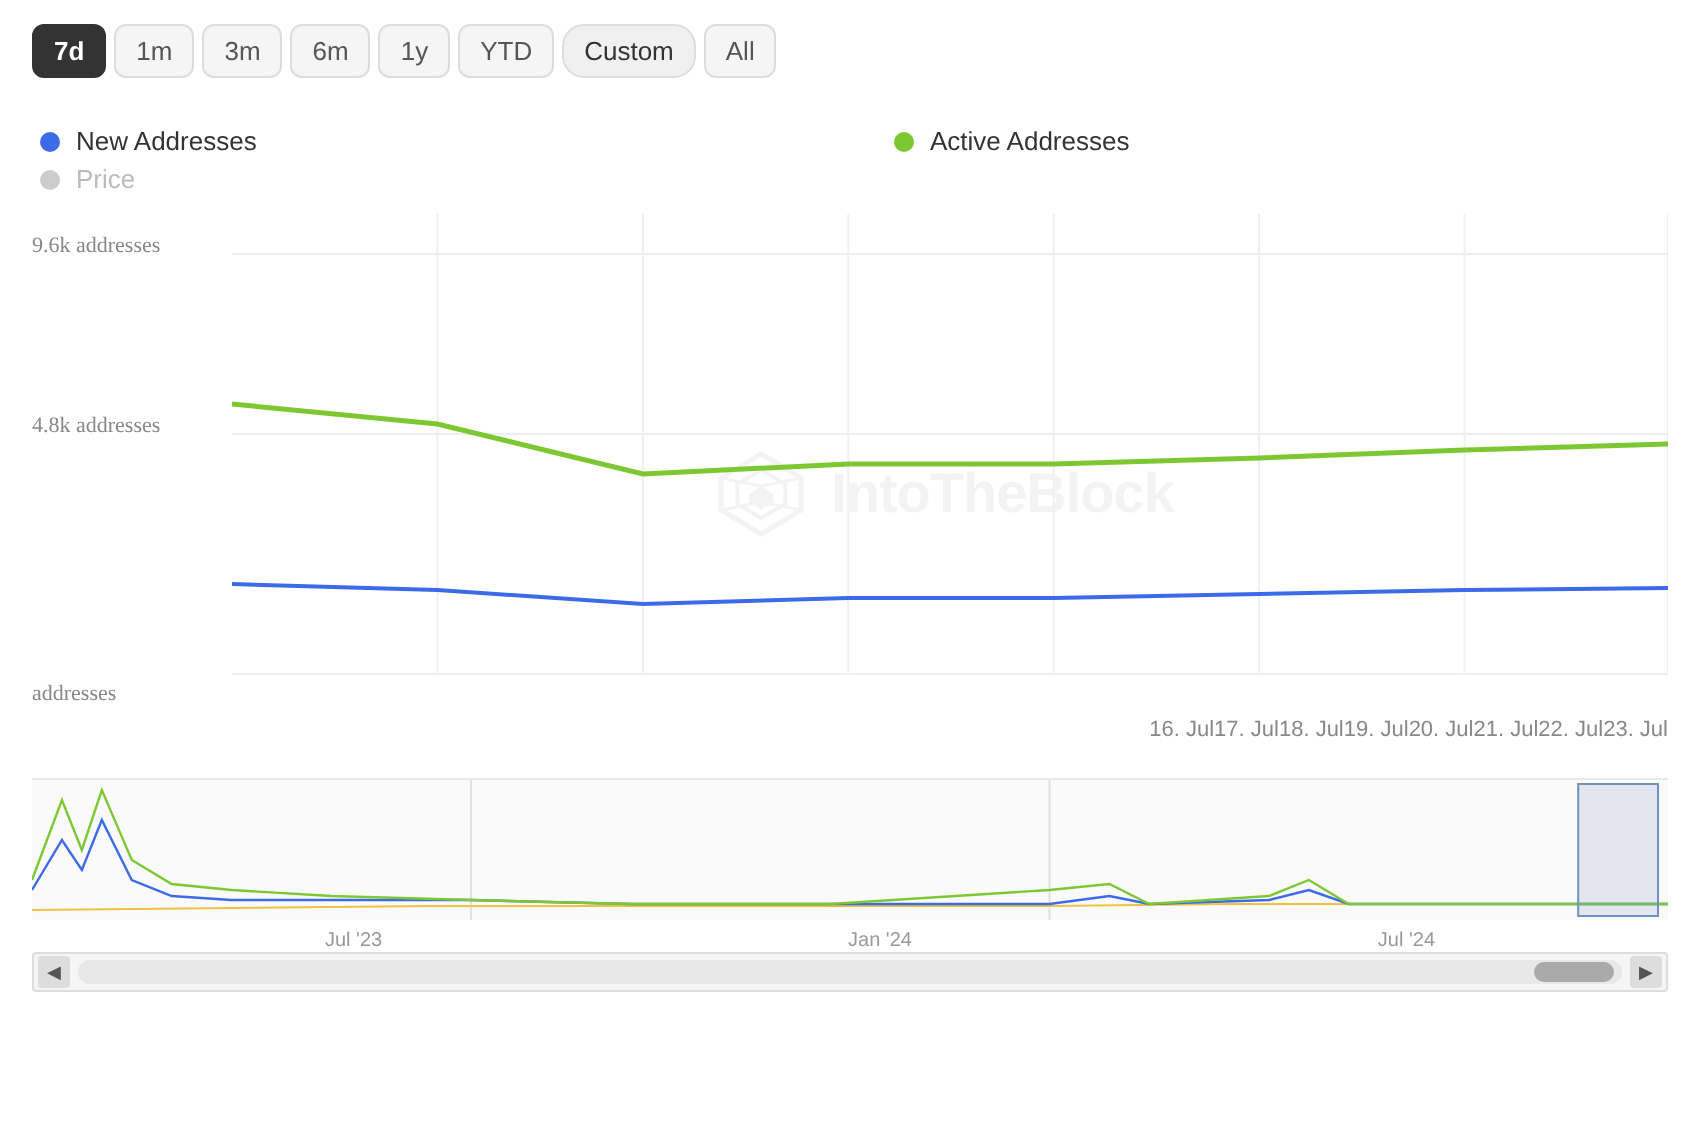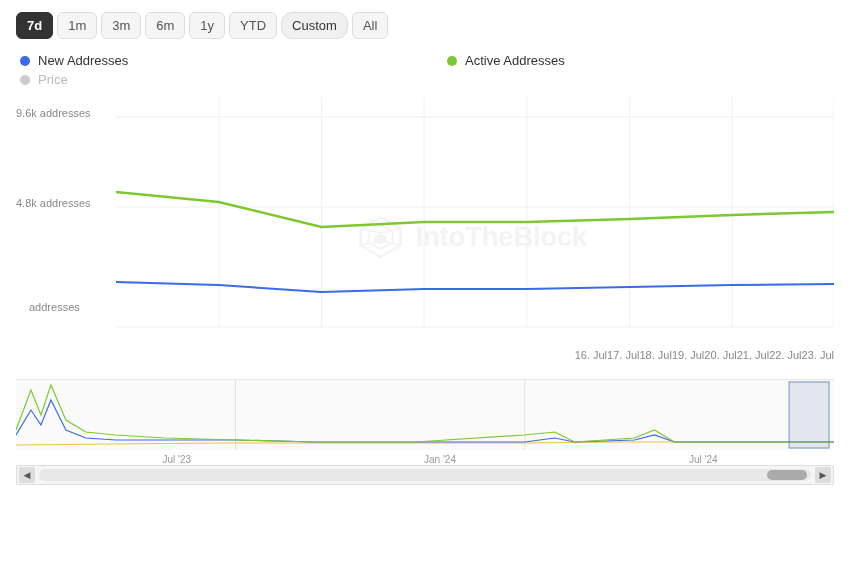--- a/index.html
+++ b/index.html
@@ -15,21 +15,21 @@
       width: 850px;
       height: 567px;
       padding: 12px 16px 0 16px;
       display: flex;
       flex-direction: column;
     }
     
     .time-range {
       display: flex;
       gap: 4px;
-      margin-bottom: 14px;
+      margin-bottom: 24px;
       align-items: flex-end;
     }
     .time-btn {
       padding: 5px 10px;
       border: 1px solid #ddd;
       border-radius: 6px;
       background: #f5f5f5;
       cursor: pointer;
       font-size: 13px;
       color: #555;
@@ -73,20 +73,21 @@
       height: 280px;
       position: relative;
     }
     
     .y-label {
       position: absolute;
       left: 0;
       font-size: 11px;
       color: #888;
       white-space: nowrap;
+      font-family: Liberation Serif, serif;
     }
     .chart-svg-container {
       position: absolute;
       left: 100px;
       top: 0;
       right: 0;
       bottom: 30px;
     }
     
     .x-axis {
@@ -203,21 +204,21 @@
       <div class="legend-item">
         <span class="legend-dot" style="background: rgb(204, 204, 204);"></span>
         <span class="legend-label-inactive">Price</span>
       </div>
     </div>
 
   <div class="chart-area">
 
     <span class="y-label" style="top: 10px;">9.6k addresses</span>
     <span class="y-label" style="top: 100px;">4.8k addresses</span>
-    <span class="y-label" style="top: 204px; margin-left: 13px;">addresses</span>
+    <span class="y-label" style="top: 234px;">addresses</span>
 
     <div class="watermark">
       <svg width="50" height="50" viewBox="0 0 50 50" fill="none">
         <polygon points="25,5 45,17 45,33 25,45 5,33 5,17" fill="none" stroke="#666" stroke-width="2.5"></polygon>
         <polygon points="25,13 37,20 37,30 25,37 13,30 13,20" fill="none" stroke="#666" stroke-width="2"></polygon>
         <polygon points="25,21 31,25 31,29 25,33 19,29 19,25" fill="#666"></polygon>
         <line x1="5" y1="17" x2="25" y2="21" stroke="#666" stroke-width="1.5"></line>
         <line x1="45" y1="17" x2="25" y2="21" stroke="#666" stroke-width="1.5"></line>
         <line x1="5" y1="33" x2="25" y2="29" stroke="#666" stroke-width="1.5"></line>
         <line x1="45" y1="33" x2="25" y2="29" stroke="#666" stroke-width="1.5"></line>

